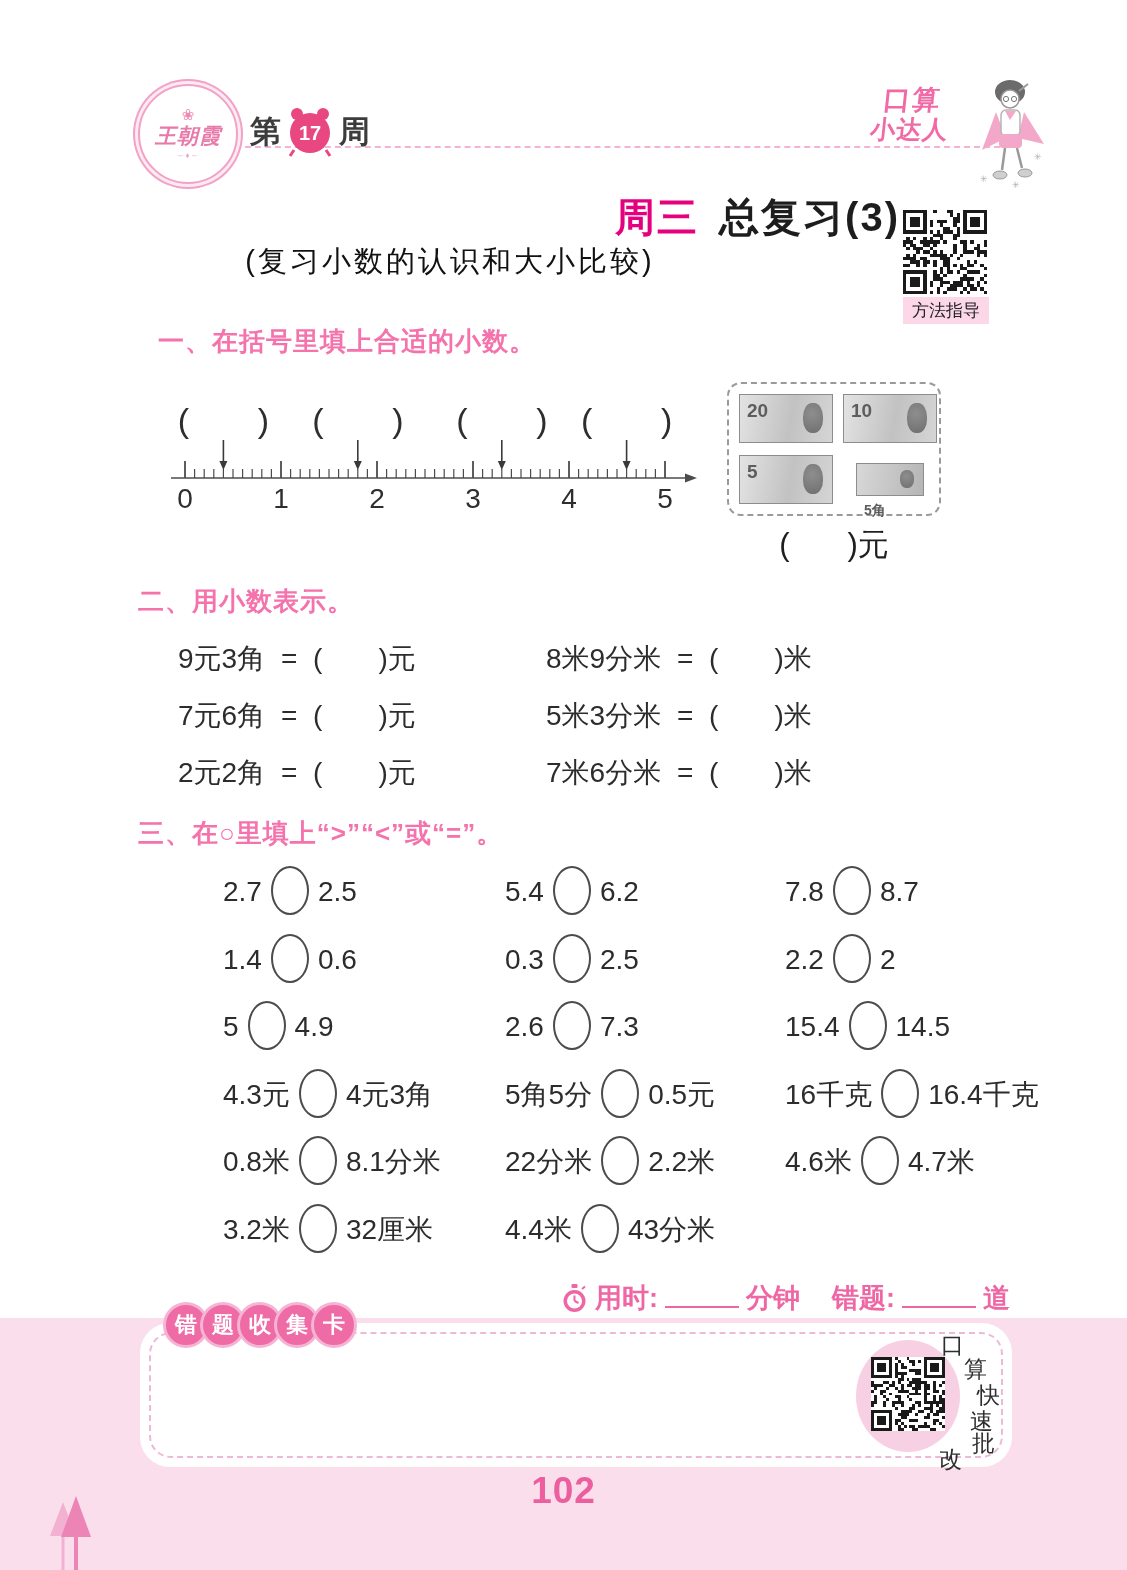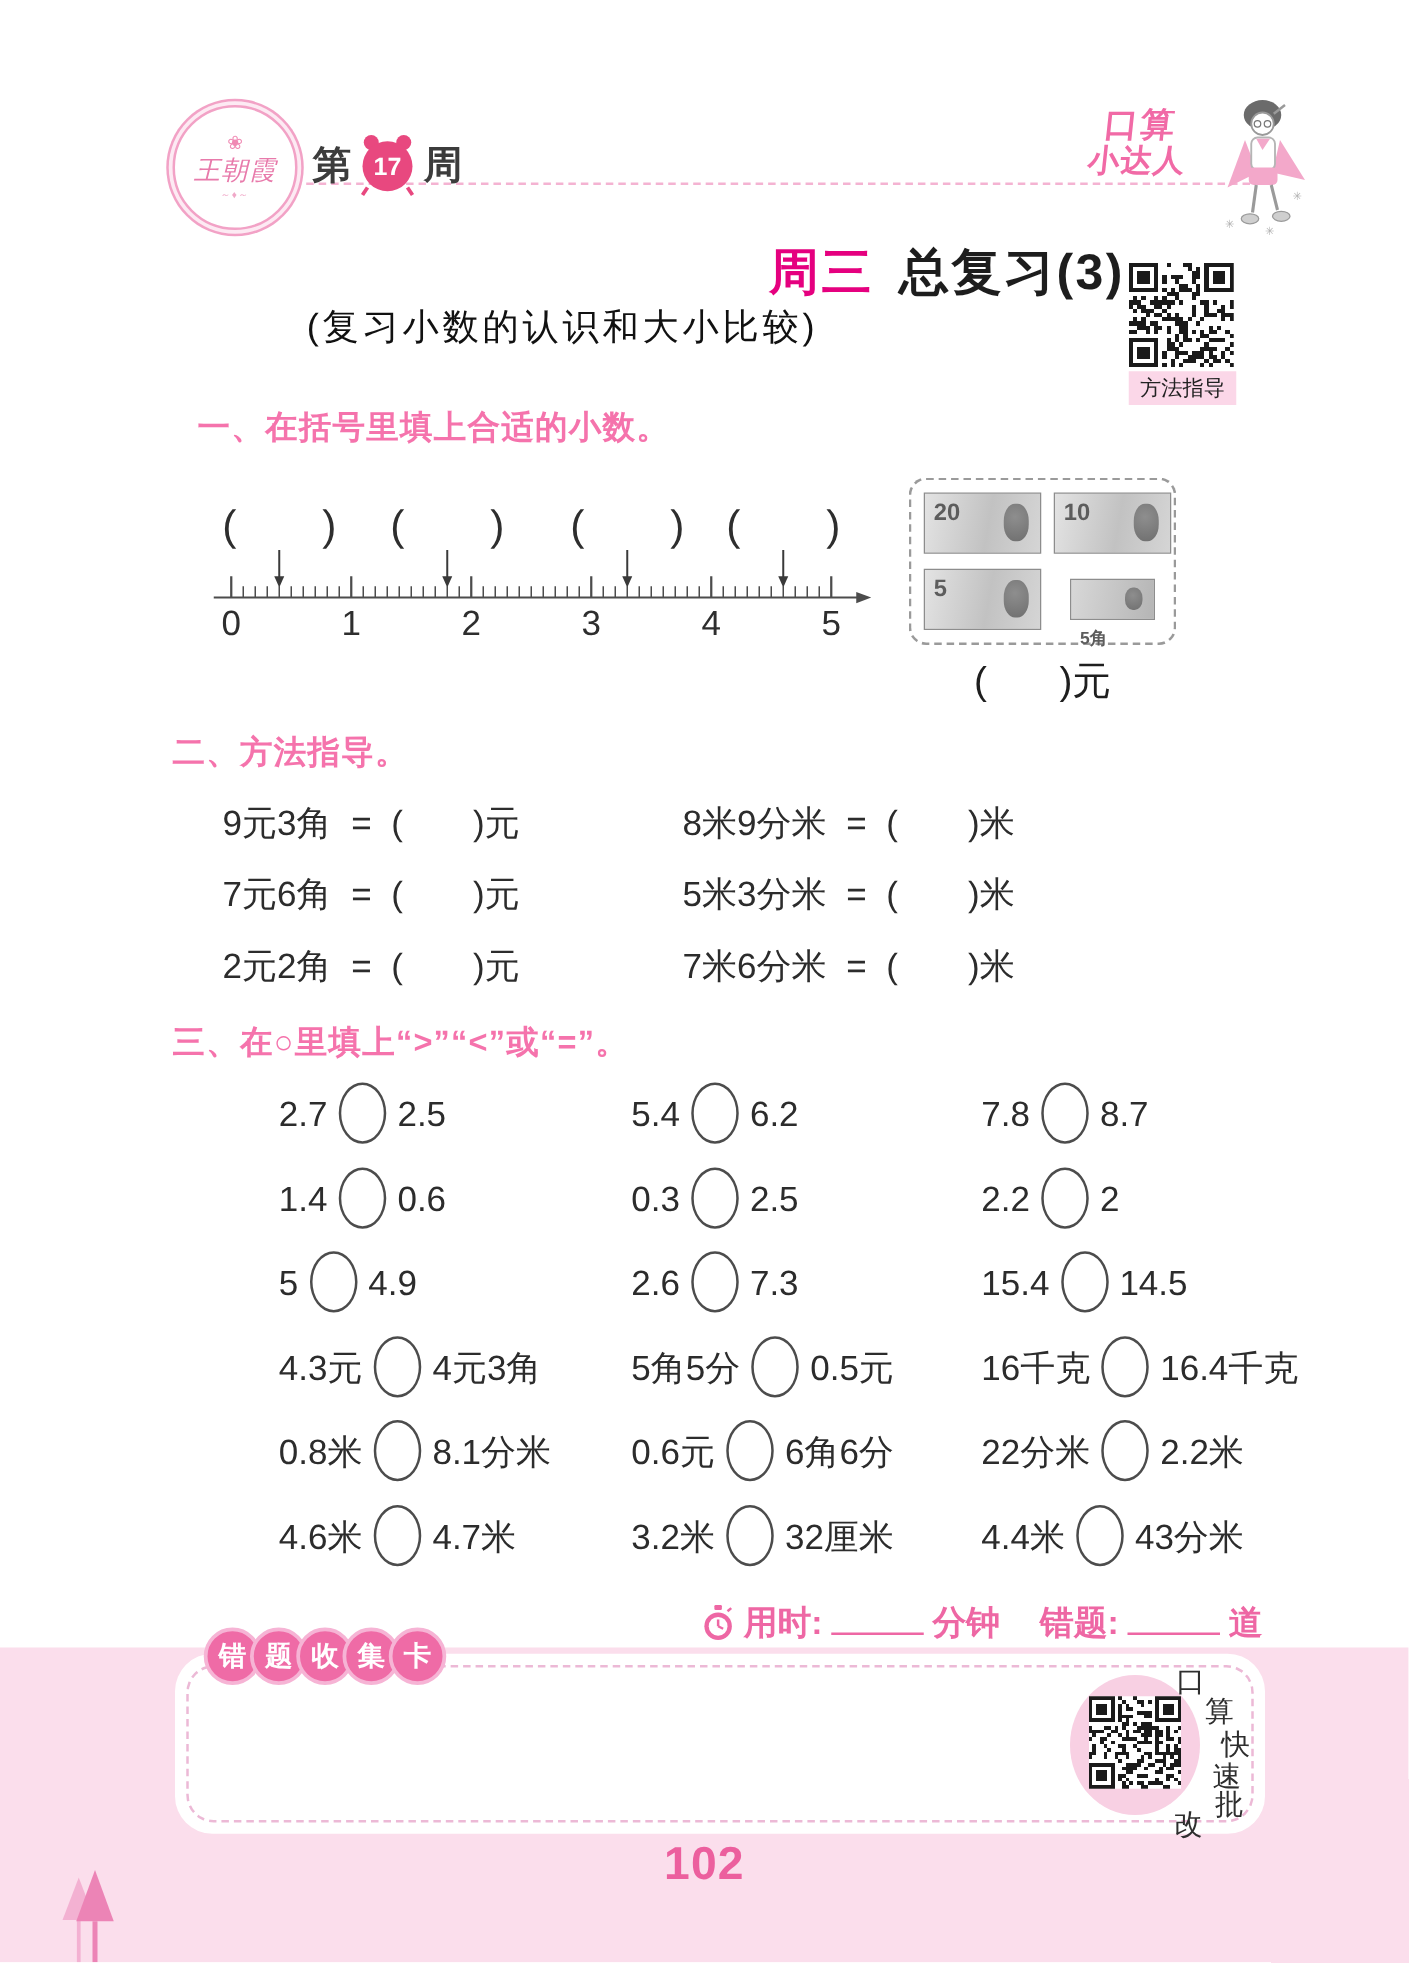--- a/index.html
+++ b/index.html
@@ -11,21 +11,21 @@
   .pink-band { position:absolute; left:0; top:1318px; width:1127px; height:252px; background:#fbdeec; }
 
   
   .header-dash { position:absolute; left:205px; top:146px; width:805px; border-top:2px dashed #f4b3d2; }
   .logo {
     position:absolute; left:138px; top:84px; width:96px; height:96px; border-radius:50%;
     background:#fff; border:2px solid #f2a2c6; box-shadow:0 0 0 3px #fdeaf3,0 0 0 5px #f2a2c6;
     display:flex; flex-direction:column; align-items:center; justify-content:center; z-index:2;
   }
   .logo-flower { color:#f08ab4; font-size:15px; line-height:1; }
-  .logo-name { color:#e87aab; font-size:21px; font-weight:400; font-style:italic;
+  .logo-name { color:#e87aab; font-size:21px; font-weight:700; font-style:italic;
     font-family:"Liberation Serif","DejaVu Serif",serif; letter-spacing:1px; }
   .logo-sub { color:#f0a8c8; font-size:8px; letter-spacing:1px; }
   .week { position:absolute; left:250px; top:106px; display:flex; align-items:center; gap:5px;
     font-size:31px; color:#3c3c3c; font-weight:600; z-index:2; }
   .brand { position:absolute; left:856px; top:86px; width:110px; text-align:center;
     font-weight:800; color:#f16aa6; transform:skewX(-6deg); line-height:1.1; z-index:2;
     text-shadow:1px 1px 0 #fff; }
   .brand .l1 { font-size:27px; letter-spacing:2px; }
   .brand .l2 { font-size:25px; letter-spacing:1px; }
   .girl { position:absolute; left:972px; top:78px; z-index:2; }
@@ -459,21 +459,21 @@
     </div>
     <div class="note small">
       <span class="val">5角</span>
       <span class="portrait"></span>
     </div>
   </div>
   <div class="money-label">
     <span>(</span><span class="slot"></span><span>)</span><span>元</span>
   </div>
 
-  <div class="sec-head" style="top:584px;">二、方法指导。</div>
+  <div class="sec-head" style="top:584px;">二、用小数表示。</div>
   <div class="s2" id="s2grid">
       <div><span>9元3角</span><span class="eq"> = </span><span>(</span><span class="slot"></span><span>)</span><span>元</span></div>
       <div><span>8米9分米</span><span class="eq"> = </span><span>(</span><span class="slot"></span><span>)</span><span>米</span></div>
       <div><span>7元6角</span><span class="eq"> = </span><span>(</span><span class="slot"></span><span>)</span><span>元</span></div>
       <div><span>5米3分米</span><span class="eq"> = </span><span>(</span><span class="slot"></span><span>)</span><span>米</span></div>
       <div><span>2元2角</span><span class="eq"> = </span><span>(</span><span class="slot"></span><span>)</span><span>元</span></div>
       <div><span>7米6分米</span><span class="eq"> = </span><span>(</span><span class="slot"></span><span>)</span><span>米</span></div>
     </div>
 
   <div class="sec-head" style="top:816px;">三、在○里填上“&gt;”“&lt;”或“=”。</div>
@@ -484,21 +484,20 @@
       <div><span>1.4</span><span class="circle"></span><span>0.6</span></div>
       <div><span>0.3</span><span class="circle"></span><span>2.5</span></div>
       <div><span>2.2</span><span class="circle"></span><span>2</span></div>
       <div><span>5</span><span class="circle"></span><span>4.9</span></div>
       <div><span>2.6</span><span class="circle"></span><span>7.3</span></div>
       <div><span>15.4</span><span class="circle"></span><span>14.5</span></div>
       <div><span>4.3元</span><span class="circle"></span><span>4元3角</span></div>
       <div><span>5角5分</span><span class="circle"></span><span>0.5元</span></div>
       <div><span>16千克</span><span class="circle"></span><span>16.4千克</span></div>
       <div><span>0.8米</span><span class="circle"></span><span>8.1分米</span></div>
-      <div><span>0.6元</span><span class="circle"></span><span>6角6分</span></div>
       <div><span>22分米</span><span class="circle"></span><span>2.2米</span></div>
       <div><span>4.6米</span><span class="circle"></span><span>4.7米</span></div>
       <div><span>3.2米</span><span class="circle"></span><span>32厘米</span></div>
       <div><span>4.4米</span><span class="circle"></span><span>43分米</span></div>
     </div>
 
   <div class="timing">
     <svg width="27" height="31" viewBox="0 0 27 31">
       <rect x="10.5" y="1" width="6" height="4" rx="1" fill="#ee67a4"></rect>
       <line x1="21" y1="6" x2="24" y2="3.5" stroke="#ee67a4" stroke-width="2"></line>

